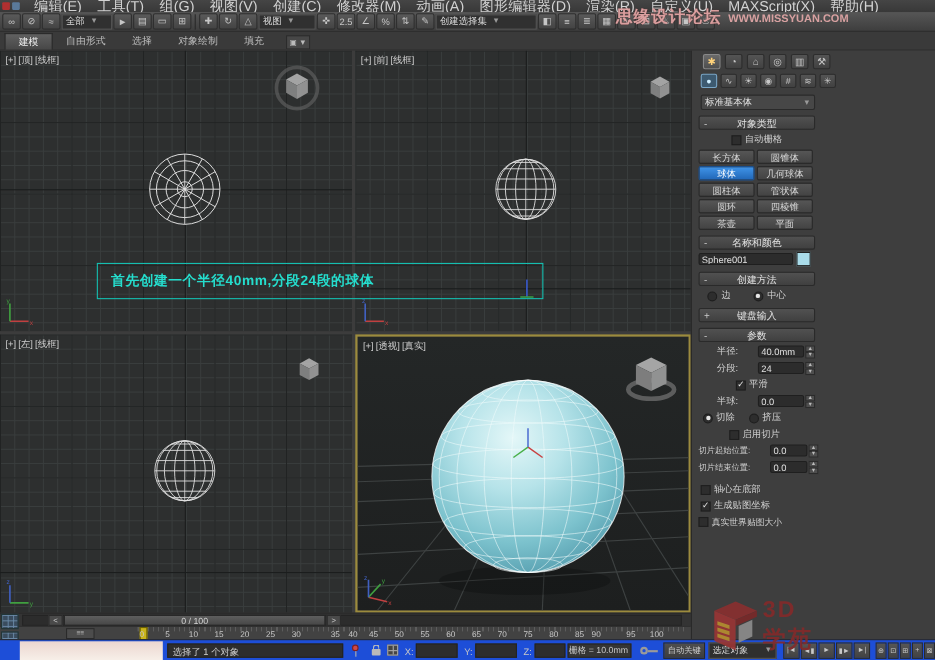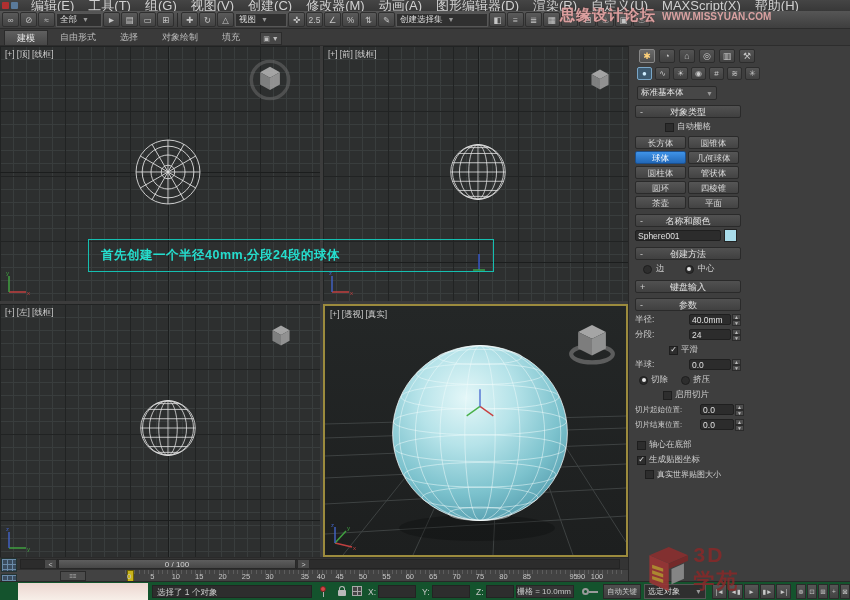--- a/index.html
+++ b/index.html
@@ -46,36 +46,36 @@
   .tripod{position:absolute;left:5px;bottom:4px;z-index:4}
 
   
   #cmdpanel{position:absolute;left:628px;top:46px;width:222px;height:535px;background:#3e3e3e;border-left:1px solid #272727;padding-left:6px}
   #cmd-tabs{display:flex;gap:4px;margin:3px 0 0 4px}
   .ctab{width:16px;height:14px;background:linear-gradient(#545454,#414141);border:1px solid #2d2d2d;border-radius:2px;color:#c8c8c8;font-size:9px;display:flex;align-items:center;justify-content:center}
   .ctab.active{background:linear-gradient(#6a6a6a,#4e4e4e);border-color:#888;color:#ffd27a}
   #cmd-subcats{display:flex;gap:3px;margin:4px 0 0 2px}
   .ctab.small{width:15px;height:13px;font-size:8px}
   .ctab.small.active{color:#cfeeff;border-color:#7aa7c8;background:#3d5a70}
-  .cdrop{width:80px;height:14px;margin:6px 0 0 2px;background:#474747;border:1px solid #2a2a2a;border-radius:2px;color:#e4e4e4;font-size:8.5px;display:flex;align-items:center;padding:0 3px;justify-content:space-between}
+  .cdrop{width:104px;height:14px;margin:6px 0 0 2px;background:#474747;border:1px solid #2a2a2a;border-radius:2px;color:#e4e4e4;font-size:8.5px;display:flex;align-items:center;padding:0 3px;justify-content:space-between}
   .rollout{width:106px;margin:5px 0 0 0}
   .roll-head{position:relative;height:13px;background:linear-gradient(#515151,#404040);border:1px solid #2a2a2a;border-radius:2px;color:#e2e2e2;font-size:9px;line-height:12px;text-align:center}
   .roll-head::before{content:"-";position:absolute;left:4px;color:#ccc}
   .roll-head.plus::before{content:"+"}
   .crow{display:flex;align-items:center;gap:3px;margin-top:3px}
   .cb{flex:none;width:9px;height:9px;background:#2d2d2d;border:1px solid #1e1e1e;display:flex;align-items:center;justify-content:center;color:#eaeaea;font-size:8px}
   .cb.on::after{content:"✓";margin-top:-1px}
   .rb{flex:none;width:9px;height:9px;border-radius:50%;background:#2d2d2d;border:1px solid #1e1e1e;display:flex;align-items:center;justify-content:center}
   .rb.on::after{content:"";width:4px;height:4px;border-radius:50%;background:#e6e6e6}
   .clab{font-size:8.5px;color:#cfcfcf;white-space:nowrap}
   #obj-buttons{display:flex;flex-wrap:wrap;gap:2px;width:106px;margin-top:3px}
   .obj-btn{width:51px;height:13px;background:linear-gradient(#565656,#434343);border:1px solid #2a2a2a;border-radius:2px;color:#d8d8d8;font-size:8.5px;line-height:12px;text-align:center;white-space:nowrap}
   .obj-btn.active{background:linear-gradient(#3f93e8,#2268b8);color:#fff;border-color:#1b4f8d}
   .prow{display:flex;align-items:center;margin-top:2px;height:13px}
-  .plab{flex:1;color:#cfcfcf;font-size:8.5px;margin-right:18px;white-space:nowrap}
+  .plab{flex:1;text-align:right;color:#cfcfcf;font-size:8.5px;margin-right:18px;white-space:nowrap}
   .plab.sm{font-size:7.5px}
   input.pfield{width:42px;height:11px;background:#2c2c2c;border:1px solid #1f1f1f;border-radius:2px;color:#e0e0e0;font-size:8.5px;padding:0 2px}
   input.pfield.w34{width:34px}
   .spin{flex:none;width:9px;height:12px;display:flex;flex-direction:column;margin-left:1px}
   .spin i{flex:1;background:#4e4e4e;border:1px solid #2b2b2b;color:#bbb;font-size:5px;line-height:4px;text-align:center;font-style:normal}
   .swatch{width:13px;height:13px;background:#a9dcea;border:1px solid #222;margin-left:3px}
 
   
   #timeslider{position:absolute;left:0;top:557px;width:628px;height:12px;background:#343434;border-top:1px solid #2a2a2a}
   .ts-track{position:absolute;left:20px;top:1px;width:600px;height:10px;background:#2c2c2c;border:1px solid #242424}
@@ -83,21 +83,21 @@
   .ts-thumb{position:absolute;left:58px;top:1px;width:238px;height:10px;background:linear-gradient(#5e5e5e,#474747);border:1px solid #282828;color:#d5d5d5;font-size:8px;text-align:center;line-height:9px}
   #trackbar{position:absolute;left:0;top:569px;width:628px;height:12px;background:#424242;border-top:1px solid #303030}
   .tick-strip{position:absolute;left:125px;top:0;width:500px;height:4px;background:repeating-linear-gradient(90deg,#5c5c5c 0 1px,transparent 1px 4.68px)}
   .tick-num{position:absolute;top:2px;font-size:7.5px;color:#c8c8c8;transform:translateX(-50%)}
   .time-marker{position:absolute;left:127px;top:0;width:7px;height:12px;background:#c9b41c;border:1px solid #6e6200}
   .mini-curve-btn{position:absolute;left:60px;top:1px;width:26px;height:10px;background:#4c4c4c;border:1px solid #2a2a2a;color:#bbb;font-size:6px;text-align:center;line-height:9px}
   .layout-btn{position:absolute;width:16px;height:14px;background:#3a4c5e;border:1px solid #233;
     background-image:linear-gradient(to right,#6a8aa8 1px,transparent 1px),linear-gradient(to bottom,#6a8aa8 1px,transparent 1px);background-size:5px 5px}
 
   
-  #statusbar{position:absolute;left:0;top:581px;width:850px;height:19px;background:#14532d;border-top:1px solid #282828}
+  #statusbar{position:absolute;left:0;top:581px;width:850px;height:19px;background:#1d4ed8;border-top:1px solid #282828}
   .listener{position:absolute;left:18px;top:1px;width:130px;height:17px;background:linear-gradient(#ecd6d0,#f7efe8)}
   .stat-field{position:absolute;left:152px;top:3px;width:160px;height:13px;background:#2d2d2d;border:1px solid #232323;color:#cdcdcd;font-size:8.5px;line-height:12px;padding:0 4px}
   .sb-lab{position:absolute;top:5px;font-size:8.5px;color:#c8c8c8}
   .sb-inp{position:absolute;top:3px;width:38px;height:13px;background:#2d2d2d;border:1px solid #232323}
   .grid-field{position:absolute;left:516px;top:3px;width:58px;height:13px;background:#353535;border:1px solid #262626;color:#c8c8c8;font-size:8px;text-align:left;line-height:12px}
   .autokey{position:absolute;left:603px;top:2px;width:38px;height:15px;background:linear-gradient(#4e4e4e,#3d3d3d);border:1px solid #282828;color:#ccc;font-size:7.5px;text-align:center;line-height:14px}
   .selset{position:absolute;left:644px;top:2px;width:62px;height:15px;background:#2f2f2f;border:1px solid #555;color:#ddd;font-size:8px;display:flex;align-items:center;justify-content:space-between;padding:0 3px}
   .pb{position:absolute;top:2px;width:15px;height:15px;background:linear-gradient(#565656,#424242);border:1px solid #2b2b2b;color:#c8c8c8;font-size:6.5px;display:flex;align-items:center;justify-content:center}
   .pin{position:absolute;left:320px;top:4px;width:6px;height:6px;border-radius:50%;background:#d04848;border:1px solid #802020}
   .pin::after{content:"";position:absolute;left:2px;top:5px;width:1px;height:5px;background:#b0b0b0}
@@ -524,21 +524,21 @@
           </span>
       </div>
       <div class="crow" style="margin-top:8px;margin-left:2px">
         <span class="cb"></span>
         <span class="clab">轴心在底部</span>
       </div>
       <div class="crow" style="margin-left:2px">
         <span class="cb on"></span>
         <span class="clab">生成贴图坐标</span>
       </div>
-      <div class="crow" style="margin-left:10px">
+      <div class="crow" style="margin-left:0">
         <span class="cb"></span>
         <span class="clab" style="font-size:8px">真实世界贴图大小</span>
       </div>
     </div>
   </div>
 
   <div id="timeslider">
     <div class="ts-track"></div>
     <div class="ts-btn" style="left:44px">&lt;</div>
     <div class="ts-thumb">0 / 100</div>
@@ -560,21 +560,21 @@
       <span class="tick-num" style="left: 321px;">40</span>
       <span class="tick-num" style="left: 339.6px;">45</span>
       <span class="tick-num" style="left: 363px;">50</span>
       <span class="tick-num" style="left: 386.4px;">55</span>
       <span class="tick-num" style="left: 409.8px;">60</span>
       <span class="tick-num" style="left: 433.2px;">65</span>
       <span class="tick-num" style="left: 456.6px;">70</span>
       <span class="tick-num" style="left: 480px; text-align: center;">75</span>
       <span class="tick-num" style="left: 503.4px;">80</span>
       <span class="tick-num" style="left: 526.8px;">85</span>
-      <span class="tick-num" style="left: 581px;">90</span>
+      <span class="tick-num" style="left: 542px;">90</span>
       <span class="tick-num" style="left: 573.6px;">95</span>
       <span class="tick-num" style="left: 597px;">100</span>
     </div>
 
   <div class="layout-btn" style="left:1px;top:558px"></div>
   <div class="layout-btn" style="left:1px;top:574px"></div>
 
   <div id="statusbar">
     <div class="listener"></div>
     <div class="stat-field">选择了 1 个对象</div>

